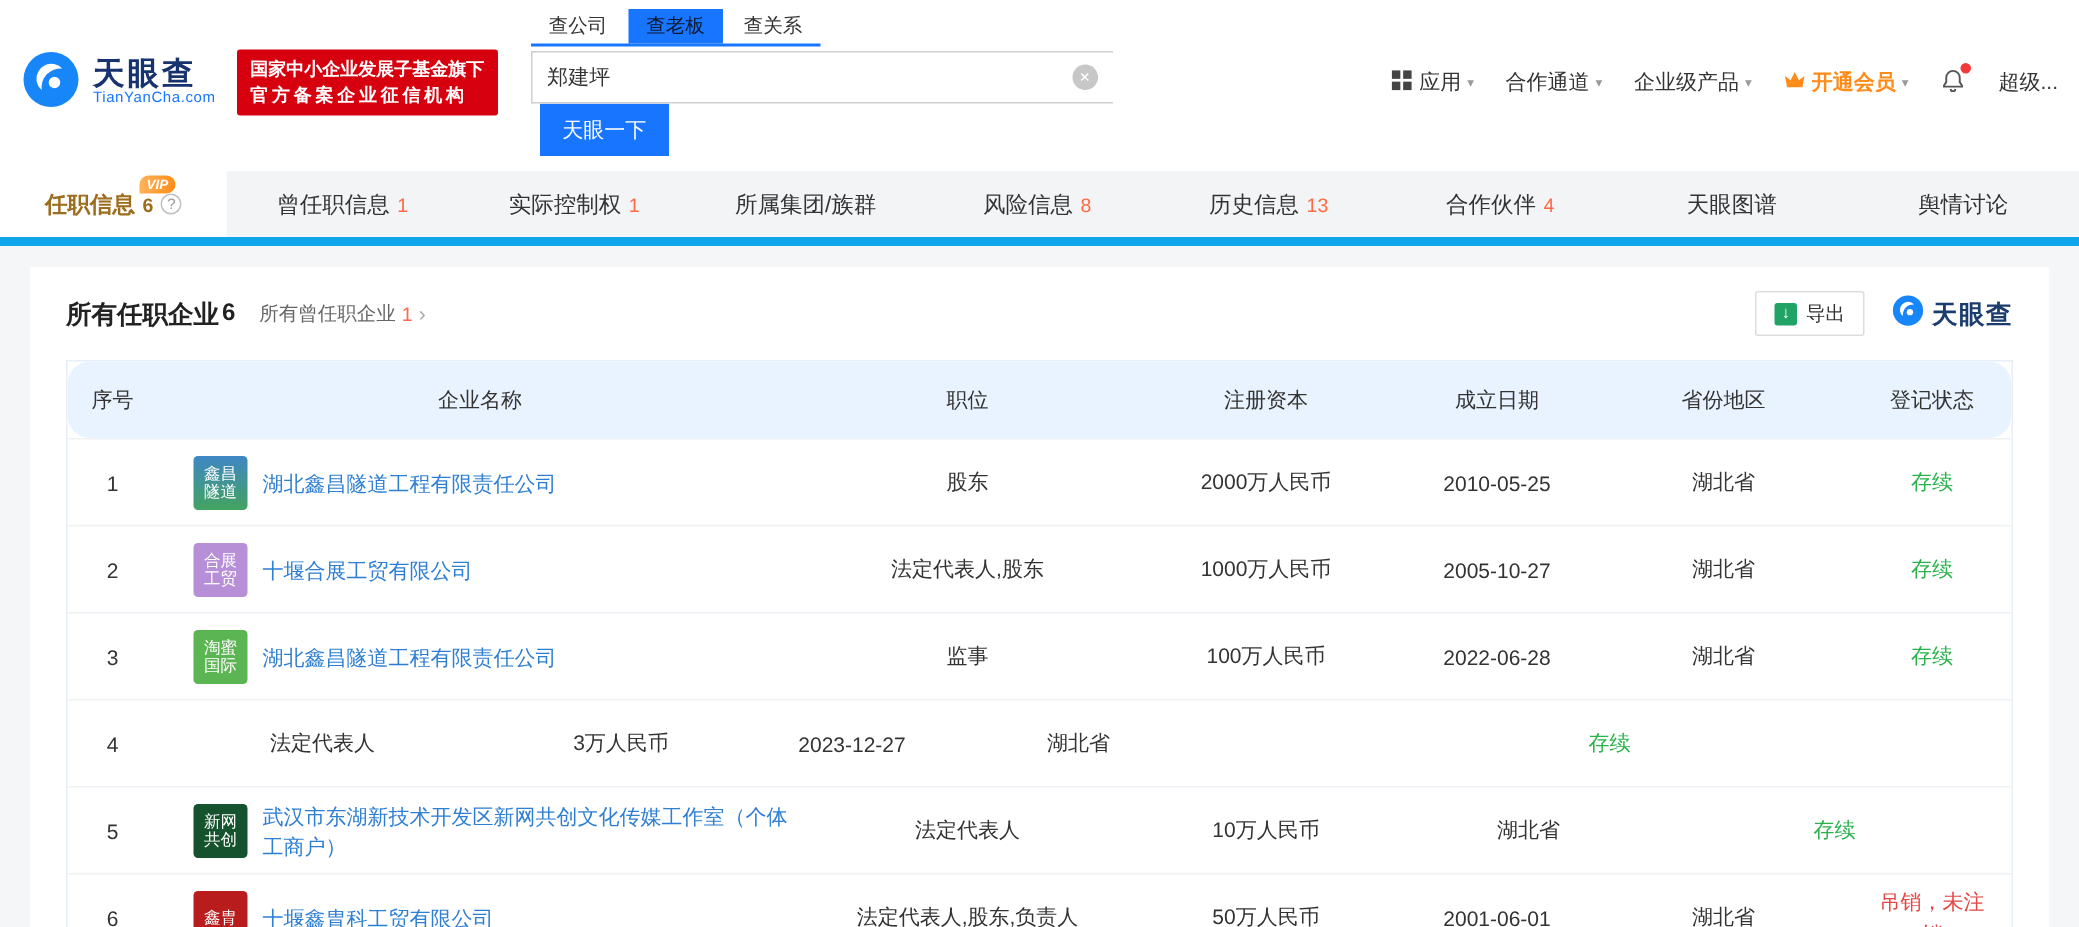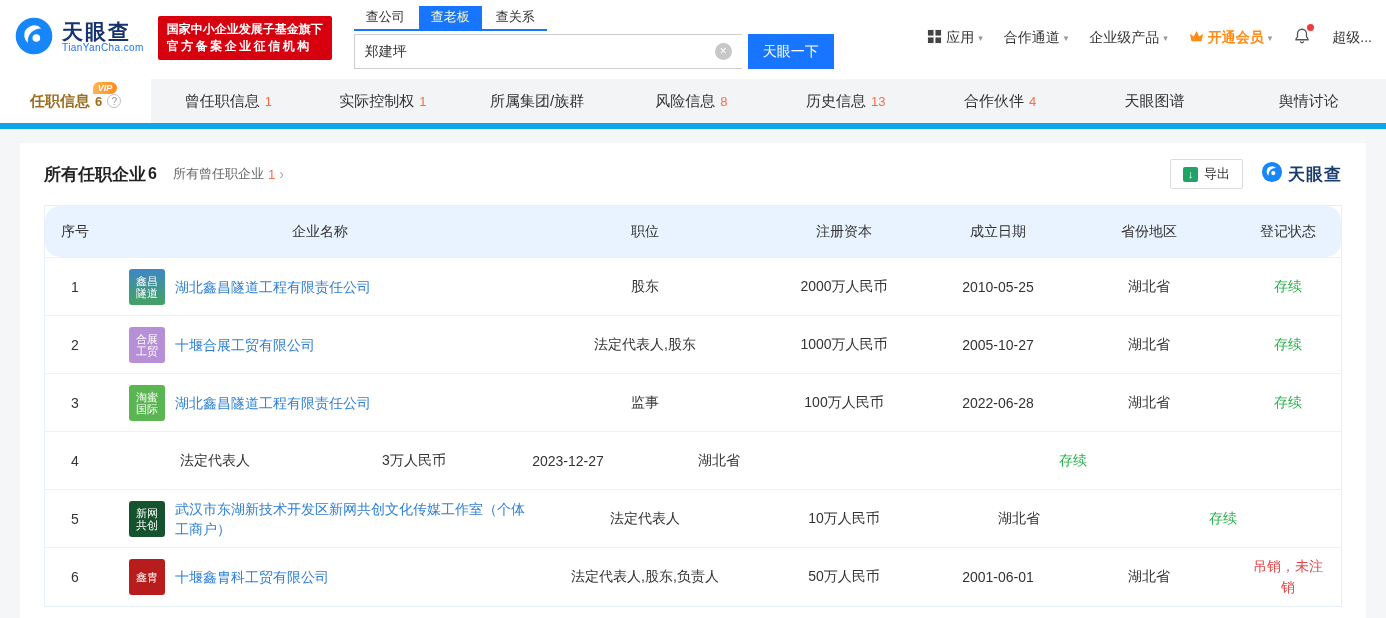--- a/index.html
+++ b/index.html
@@ -13,22 +13,22 @@
   .brand-text { display:flex; flex-direction:column; line-height:1.05; }
   .brand-cn { font-size:21px; font-weight:bold; color:#17336e; letter-spacing:2px; }
   .brand-en { font-size:10px; color:var(--brand); letter-spacing:.4px; }
   .gov-badge { margin-left:14px; background:var(--badge-red); color:#fff; font-size:12px;
     line-height:17px; padding:5px 9px; border-radius:2px; font-weight:bold; white-space:nowrap; }
   .gov-badge div:last-child { letter-spacing:2.5px; }
 
   .search-area { margin-left:22px; }
   .search-tabs { display:inline-flex; gap:2px; border-bottom:2px solid var(--brand); }
   .stab { font-size:13px; padding:2px 12px 3px; cursor:pointer; color:#333; }
-  .stab.active { background:var(--brand); color:#fef9c3;font-family:Liberation Serif, serif; }
-  .search-row { display:flex; margin-top:3px; }
+  .stab.active { background:var(--brand); color:#0f172a;font-family:Liberation Serif, serif; }
+  .search-row { display:flex; margin-top:3px;flex-direction:column; }
   .search-box { position:relative; width:388px; }
   .search-input { width:100%; height:35px; border:1px solid #cfcfcf; border-right:none;
     padding:0 30px 0 10px; font-size:14px; color:#333; outline:none; }
   .clear-icon { position:absolute; right:10px; top:9px; width:17px; height:17px; border-radius:50%;
     background:#c7c7c7; color:#fff; font-size:12px; line-height:17px; text-align:center; cursor:pointer; }
   .search-btn { width:86px; height:35px; margin-left:6px; background:var(--brand); color:#fff;
     border:none; font-size:14px; cursor:pointer; }
 
   .top-nav { margin-left:auto; display:flex; align-items:center; gap:21px; font-size:14px; white-space:nowrap; }
   .nav-item { display:flex; align-items:center; gap:4px; cursor:pointer; }

